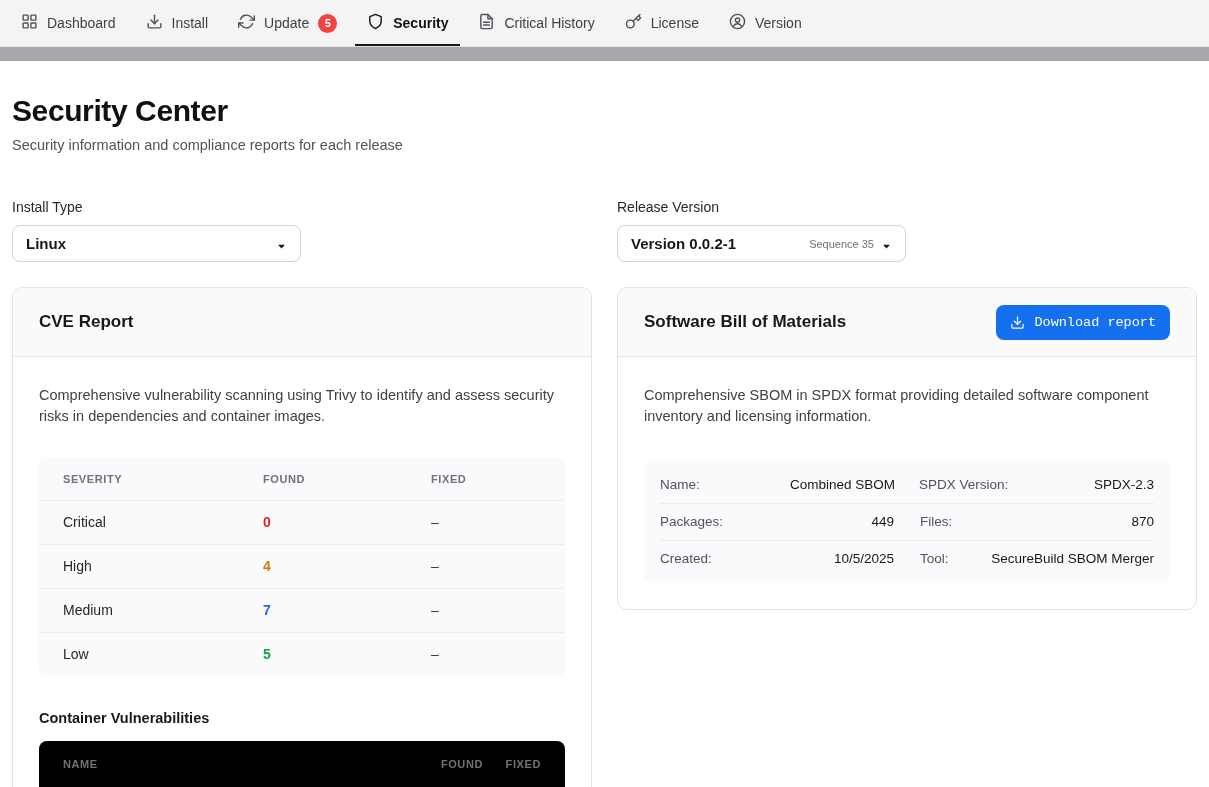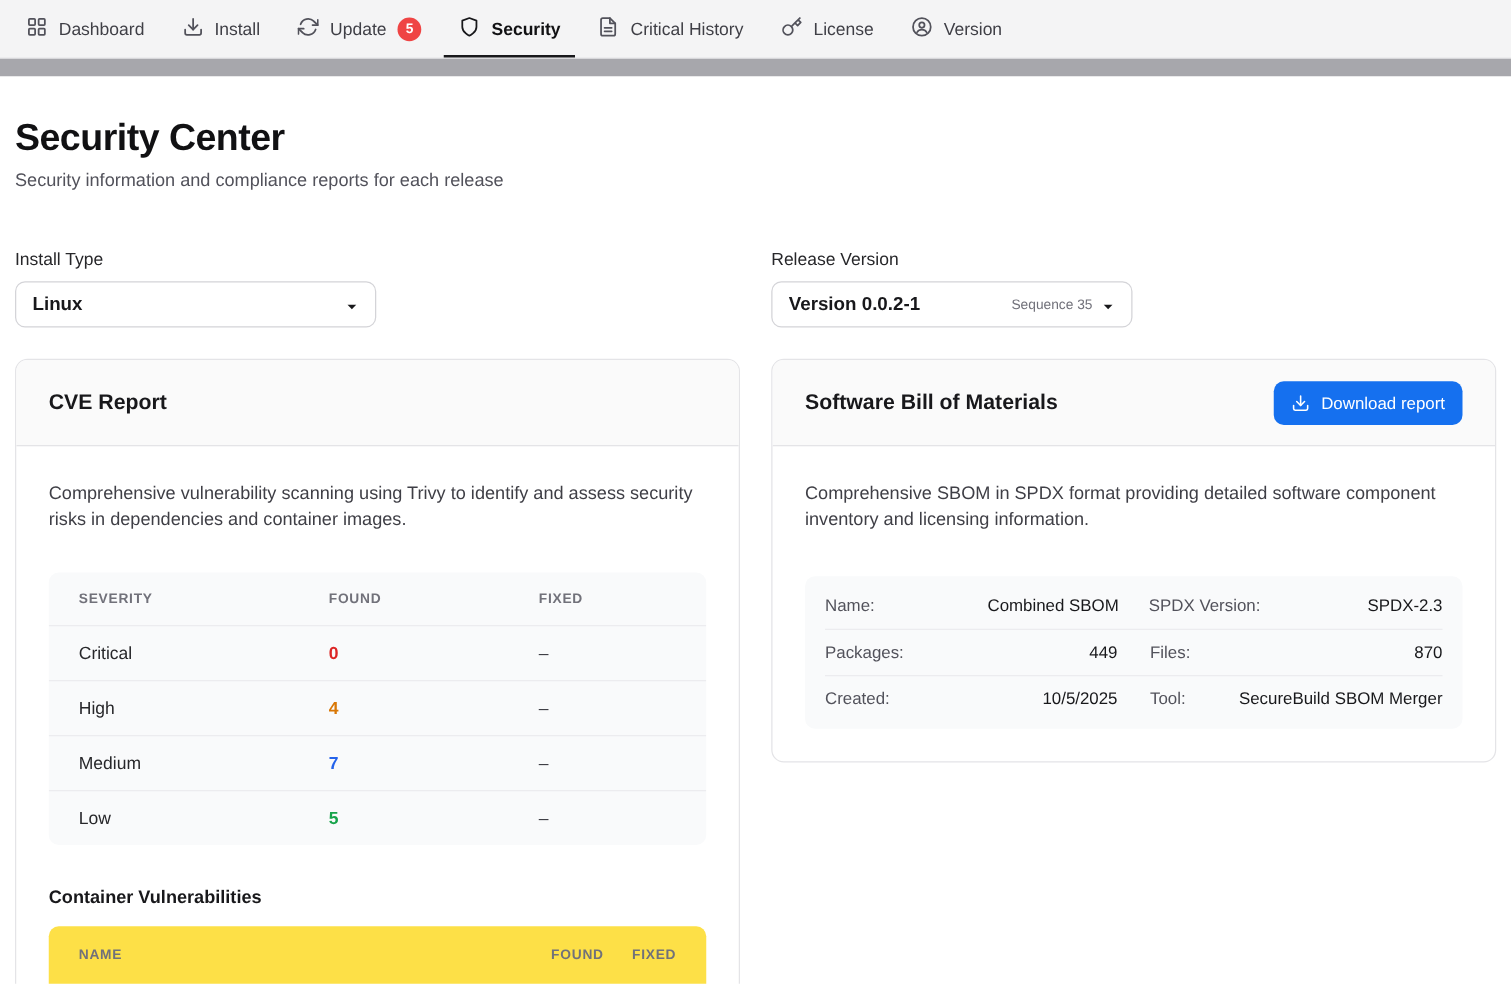--- a/index.html
+++ b/index.html
@@ -149,21 +149,21 @@
   .sev-fixed { color: #3f3f46; }
 
   .section-subtitle {
     margin-top: 34px;
     font-size: 14.5px;
     font-weight: 700;
     color: #18181b;
   }
   .container-table {
     margin-top: 15px;
-    background: #fde047;
+    background: #000000;
     border-radius: 8px 8px 0 0;
     overflow: hidden;
   }
   .container-head {
     display: grid;
     grid-template-columns: 1fr 92px 58px;
     align-items: center;
     height: 47px;
     padding: 0 24px;
     font-size: 11px;
@@ -177,21 +177,21 @@
   .btn-primary {
     display: flex;
     align-items: center;
     gap: 9px;
     height: 35px;
     padding: 0 14px;
     background: var(--accent-blue, #1570ef);
     color: #fff;
     border: none;
     border-radius: 8px;
-    font-family: Liberation Sans, sans-serif;
+    font-family: Liberation Mono, monospace;
     font-size: 13.5px;
     font-weight: 500;
     cursor: pointer;
   }
   .details {
     margin-top: 33px;
     background: #f9fafb;
     border-radius: 8px;
     padding: 6px 16px;
   }

